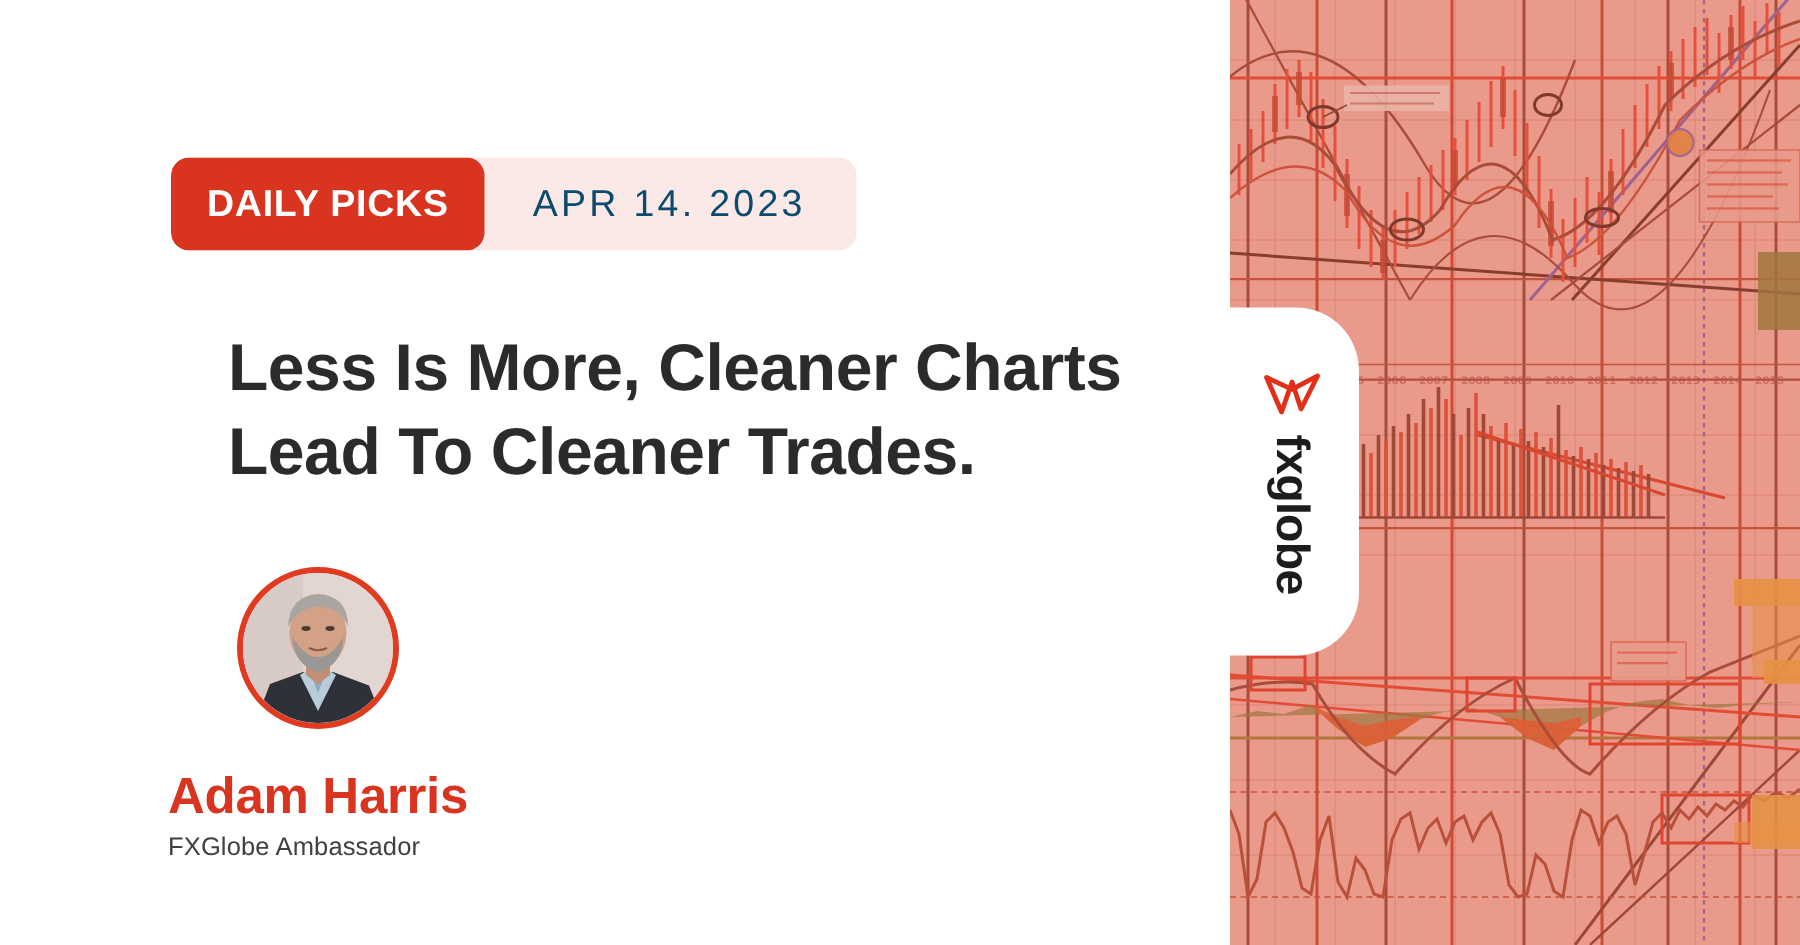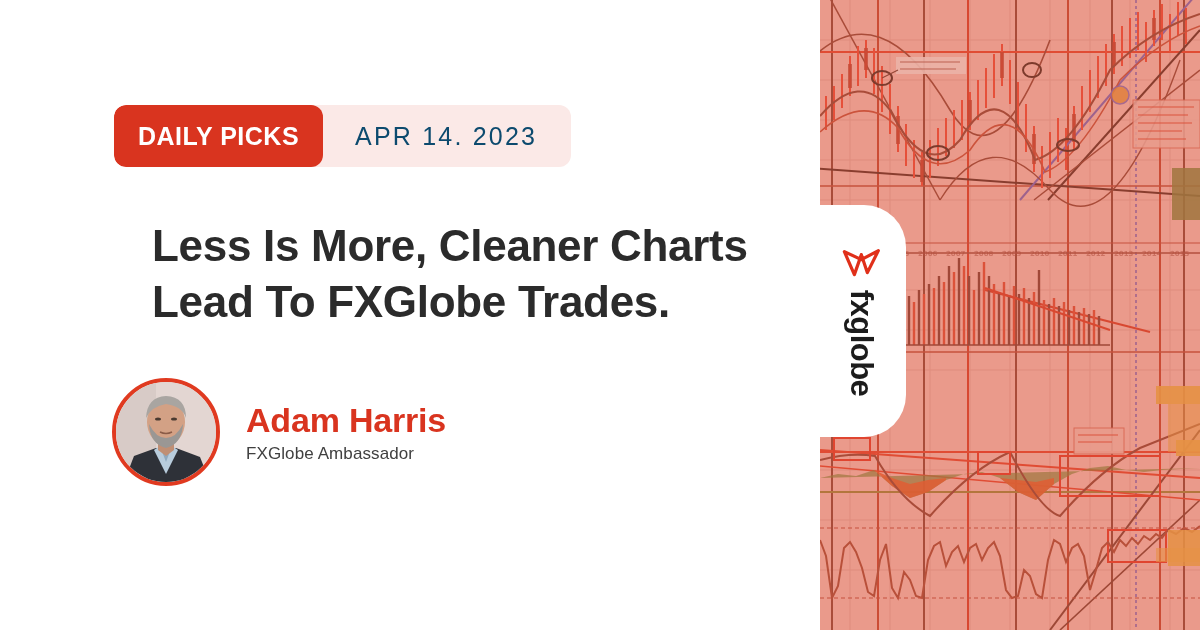--- a/index.html
+++ b/index.html
@@ -44,21 +44,21 @@
     width:660px;
     color:#2b2b2b;
     font-size:44px; font-weight:bold;
     line-height:1.28;
     letter-spacing:-0.3px;
     margin-left:38px;
   }
 
   .author-row {
     position:absolute; left:112px; top:378px;
-    display:flex; align-items:center; gap:26px;
+    display:flex; align-items:center; gap:26px;flex-direction:column;
   }
   .avatar {
     width:108px; height:108px; border-radius:50%;
     border:4px solid #E03A20;
     overflow:hidden; position:relative;
     background:#EADDD9; flex:none;
   }
   .avatar-art { position:absolute; inset:0; }
 
   .author-text { display:flex; flex-direction:column; gap:4px; }
@@ -100,21 +100,21 @@
 
 <div class="left-panel">
 
   <div class="meta-bar">
     <div class="badge-tag">DAILY PICKS</div>
     <div class="badge-date">APR 14. 2023</div>
   </div>
 
   <div class="headline">
     <div>Less Is More, Cleaner Charts</div>
-    <div>Lead To FXGlobe Trades.</div>
+    <div>Lead To Cleaner Trades.</div>
   </div>
 
   <div class="author-row">
     <div class="avatar">
       <svg class="avatar-art" viewBox="0 0 100 100">
         <rect x="0" y="0" width="100" height="100" fill="#E3D6D2"></rect>
         <rect x="0" y="0" width="40" height="100" fill="#D8CBC7"></rect>
 
         <path d="M8 100 L18 74 L40 66 L60 66 L84 75 L94 100 Z" fill="#2E3138"></path>
 

